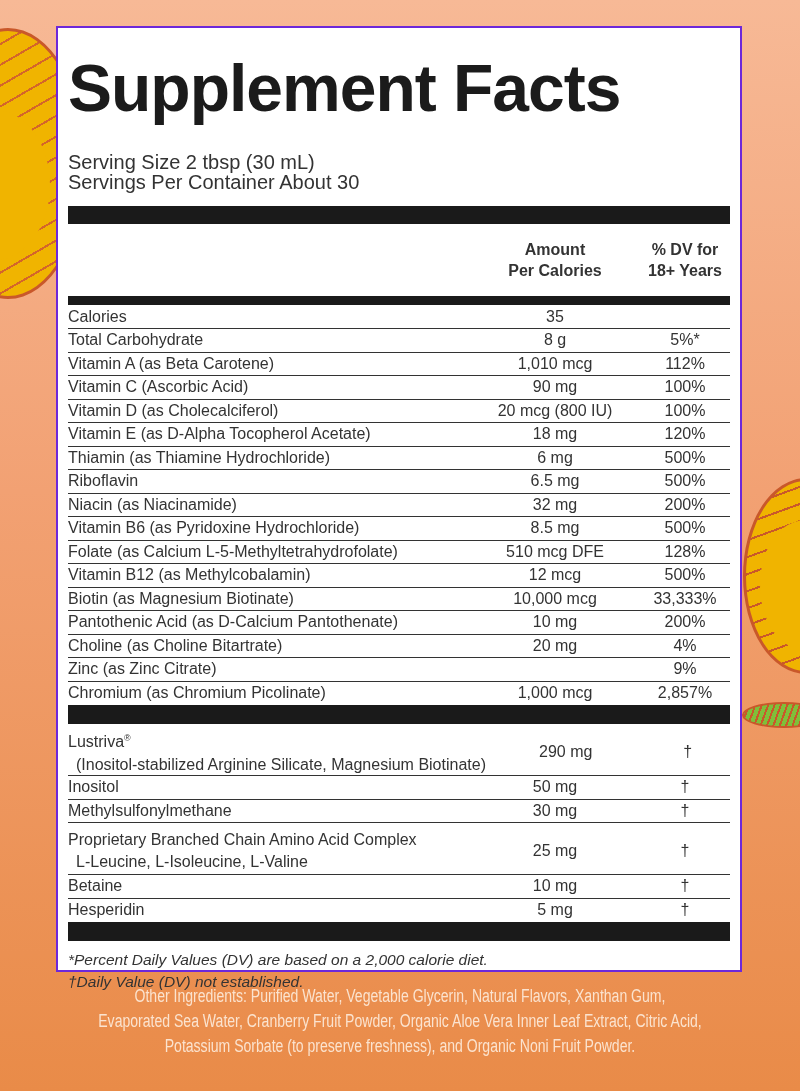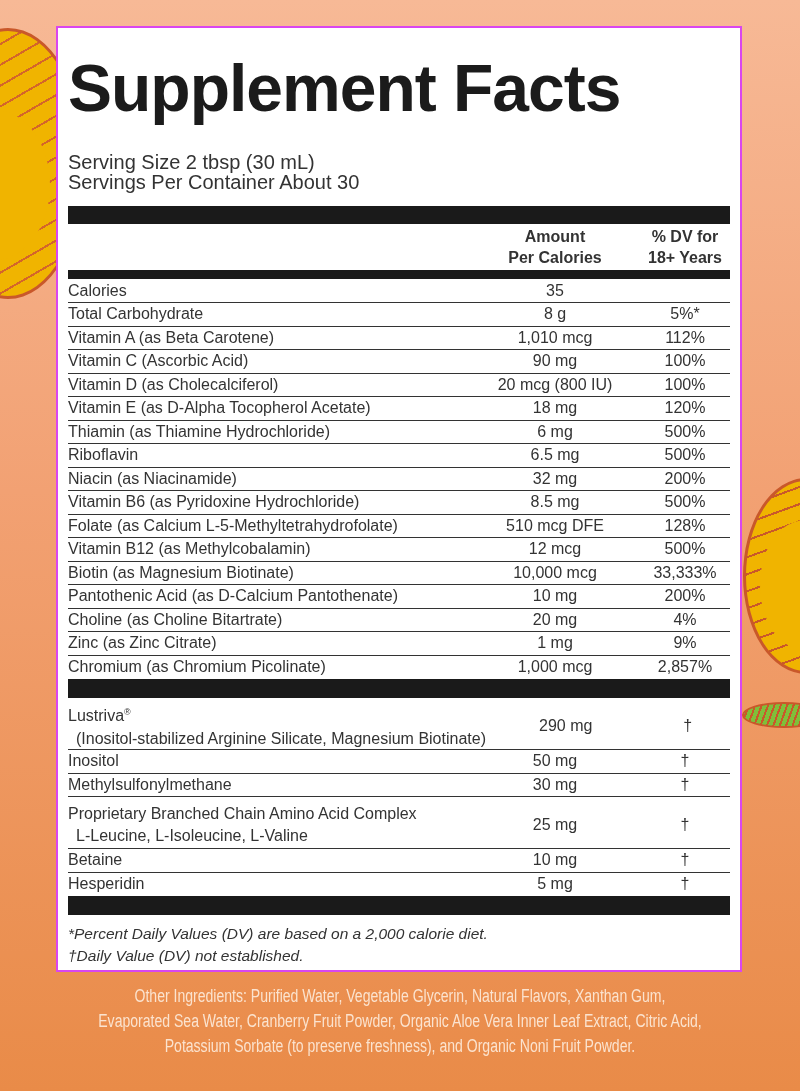--- a/index.html
+++ b/index.html
@@ -27,34 +27,34 @@
     left:760px; top:520px; width:90px; height:130px; border-radius:50%;
     background:#f0b400;
   }
   .leaf-right {
     left:742px; top:702px; width:80px; height:22px; border-radius:50%;
     background: repeating-linear-gradient(110deg, #7fbf3a 0 4px, #c9582a 4px 6px);
     border:2px solid #c9582a;
   }
   .panel {
     position:absolute; left:56px; top:26px; width:686px; height:946px;
-    background:#fff; border:2px solid #d946ef; box-sizing:border-box;
+    background:#fff; border:2px solid #6d28d9; box-sizing:border-box;
     padding:0 10px;
     color:#222;
   }
   .title {
     font-weight:bold; font-size:66px; letter-spacing:-1px;
     margin:20px 0 0 0; line-height:80px; color:#1b1b1b;
     white-space:nowrap;
   }
   .serving { font-size:20px; line-height:20px; margin-top:24px; color:#333; }
   .bar-thick { background:#1a1a1a; height:18px; margin-top:14px; }
   .bar-mid { background:#1a1a1a; height:9px; }
   .bar-sec { background:#1a1a1a; height:19px; }
-  .head-row { display:flex; height:46px; align-items:center; font-weight:bold; font-size:16px; color:#333; }
+  .head-row { display:flex; height:72px; align-items:center; font-weight:bold; font-size:16px; color:#333; }
   .col-name { flex:1; }
   .col-amt { width:170px; text-align:center; }
   .col-dv { width:90px; text-align:center; }
   .hd-amt, .hd-dv { line-height:21px; }
   .row {
     display:flex; font-size:16px; line-height:22px; height:23.5px;
     border-bottom:1.5px solid #333; color:#333; box-sizing:border-box;
     align-items:center; white-space:nowrap;
   }
   .row.first { height:24px; }
@@ -172,21 +172,20 @@
         <span class="col-amt">10 mg</span>
         <span class="col-dv">200%</span>
       </div>
     <div class="row">
         <span class="col-name">Choline (as Choline Bitartrate)</span>
         <span class="col-amt">20 mg</span>
         <span class="col-dv">4%</span>
       </div>
     <div class="row">
         <span class="col-name">Zinc (as Zinc Citrate)</span>
-        <span class="col-amt">1 mg</span>
         <span class="col-dv">9%</span>
       </div>
     <div class="row last">
         <span class="col-name">Chromium (as Chromium Picolinate)</span>
         <span class="col-amt">1,000 mcg</span>
         <span class="col-dv">2,857%</span>
       </div>
   </div>
 
   <div class="bar-sec"></div>

